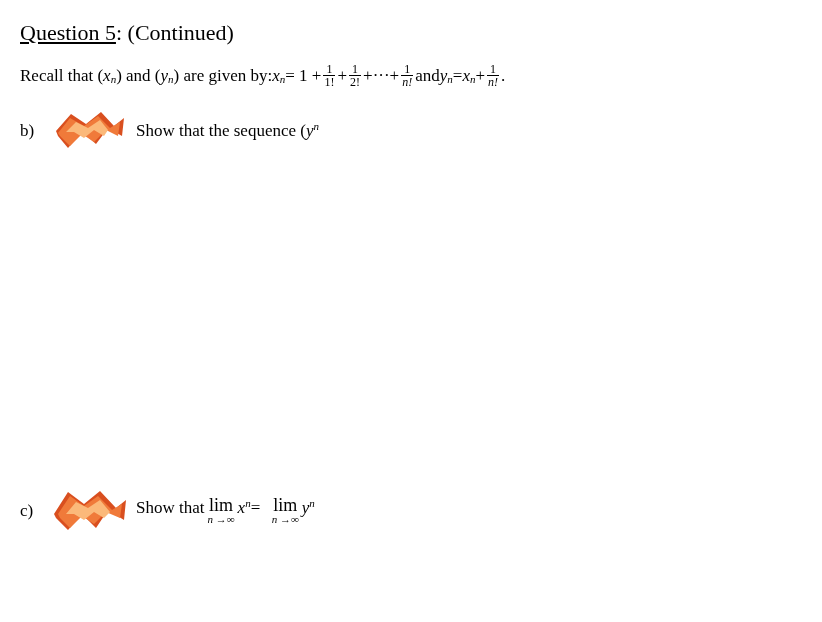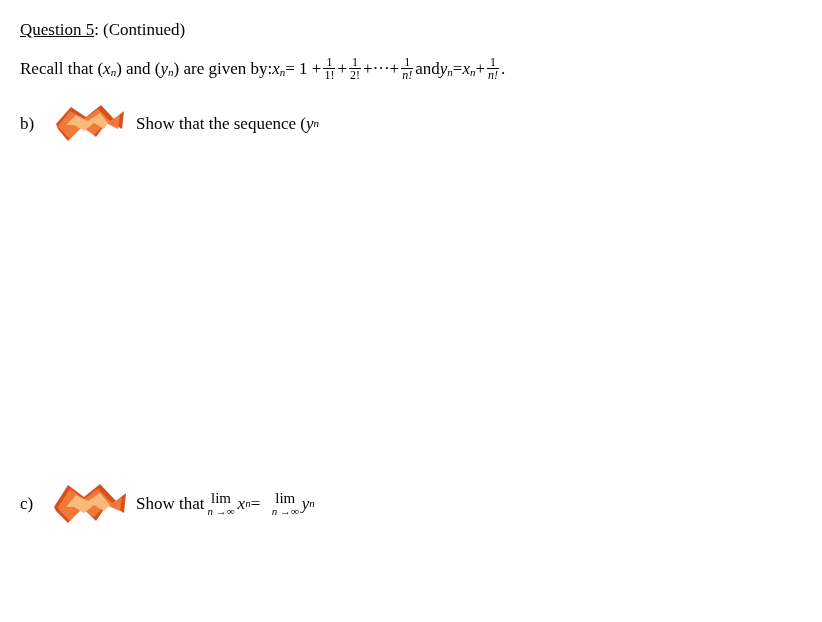--- a/index.html
+++ b/index.html
@@ -8,21 +8,21 @@
       font-family: "Times New Roman", Times, serif;
       font-size: 17px;
       color: #000;
       background: #fff;
       width: 822px;
       height: 622px;
       box-sizing: border-box;
       line-height: 1.4;
     }
     .title-line {
-      font-size: 17px;
+      font-size: 22px;
     }
     .udot {
       text-decoration: underline;
     }
     .recall {
       margin-top: 14px;
       display: flex;
       flex-wrap: wrap;
       align-items: flex-end;
       gap: 0;
@@ -59,32 +59,31 @@
       font-weight: 400;
     }
     .fold {
       width: 86px;
       height: 50px;
       position: relative;
       flex-shrink: 0;
     }
     .part-text {
       display: flex;
-      align-items: center;
       flex-wrap: wrap;
     }
     .limblock {
       display: inline-flex;
       flex-direction: column;
       align-items: center;
       line-height: 1;
       margin: 0 3px;
       vertical-align: middle;
     }
-    .limblock .top { font-size: 15px; }
+    .limblock .top { font-size: 18px; }
     .limblock .bot { font-size: 11px; font-style: italic; }
   </style>
 </head>
 <body>
 
 <div class="title-line">
   <span class="udot">Question 5</span><span>: (Continued)</span>
 </div>
 
 <div class="recall">

